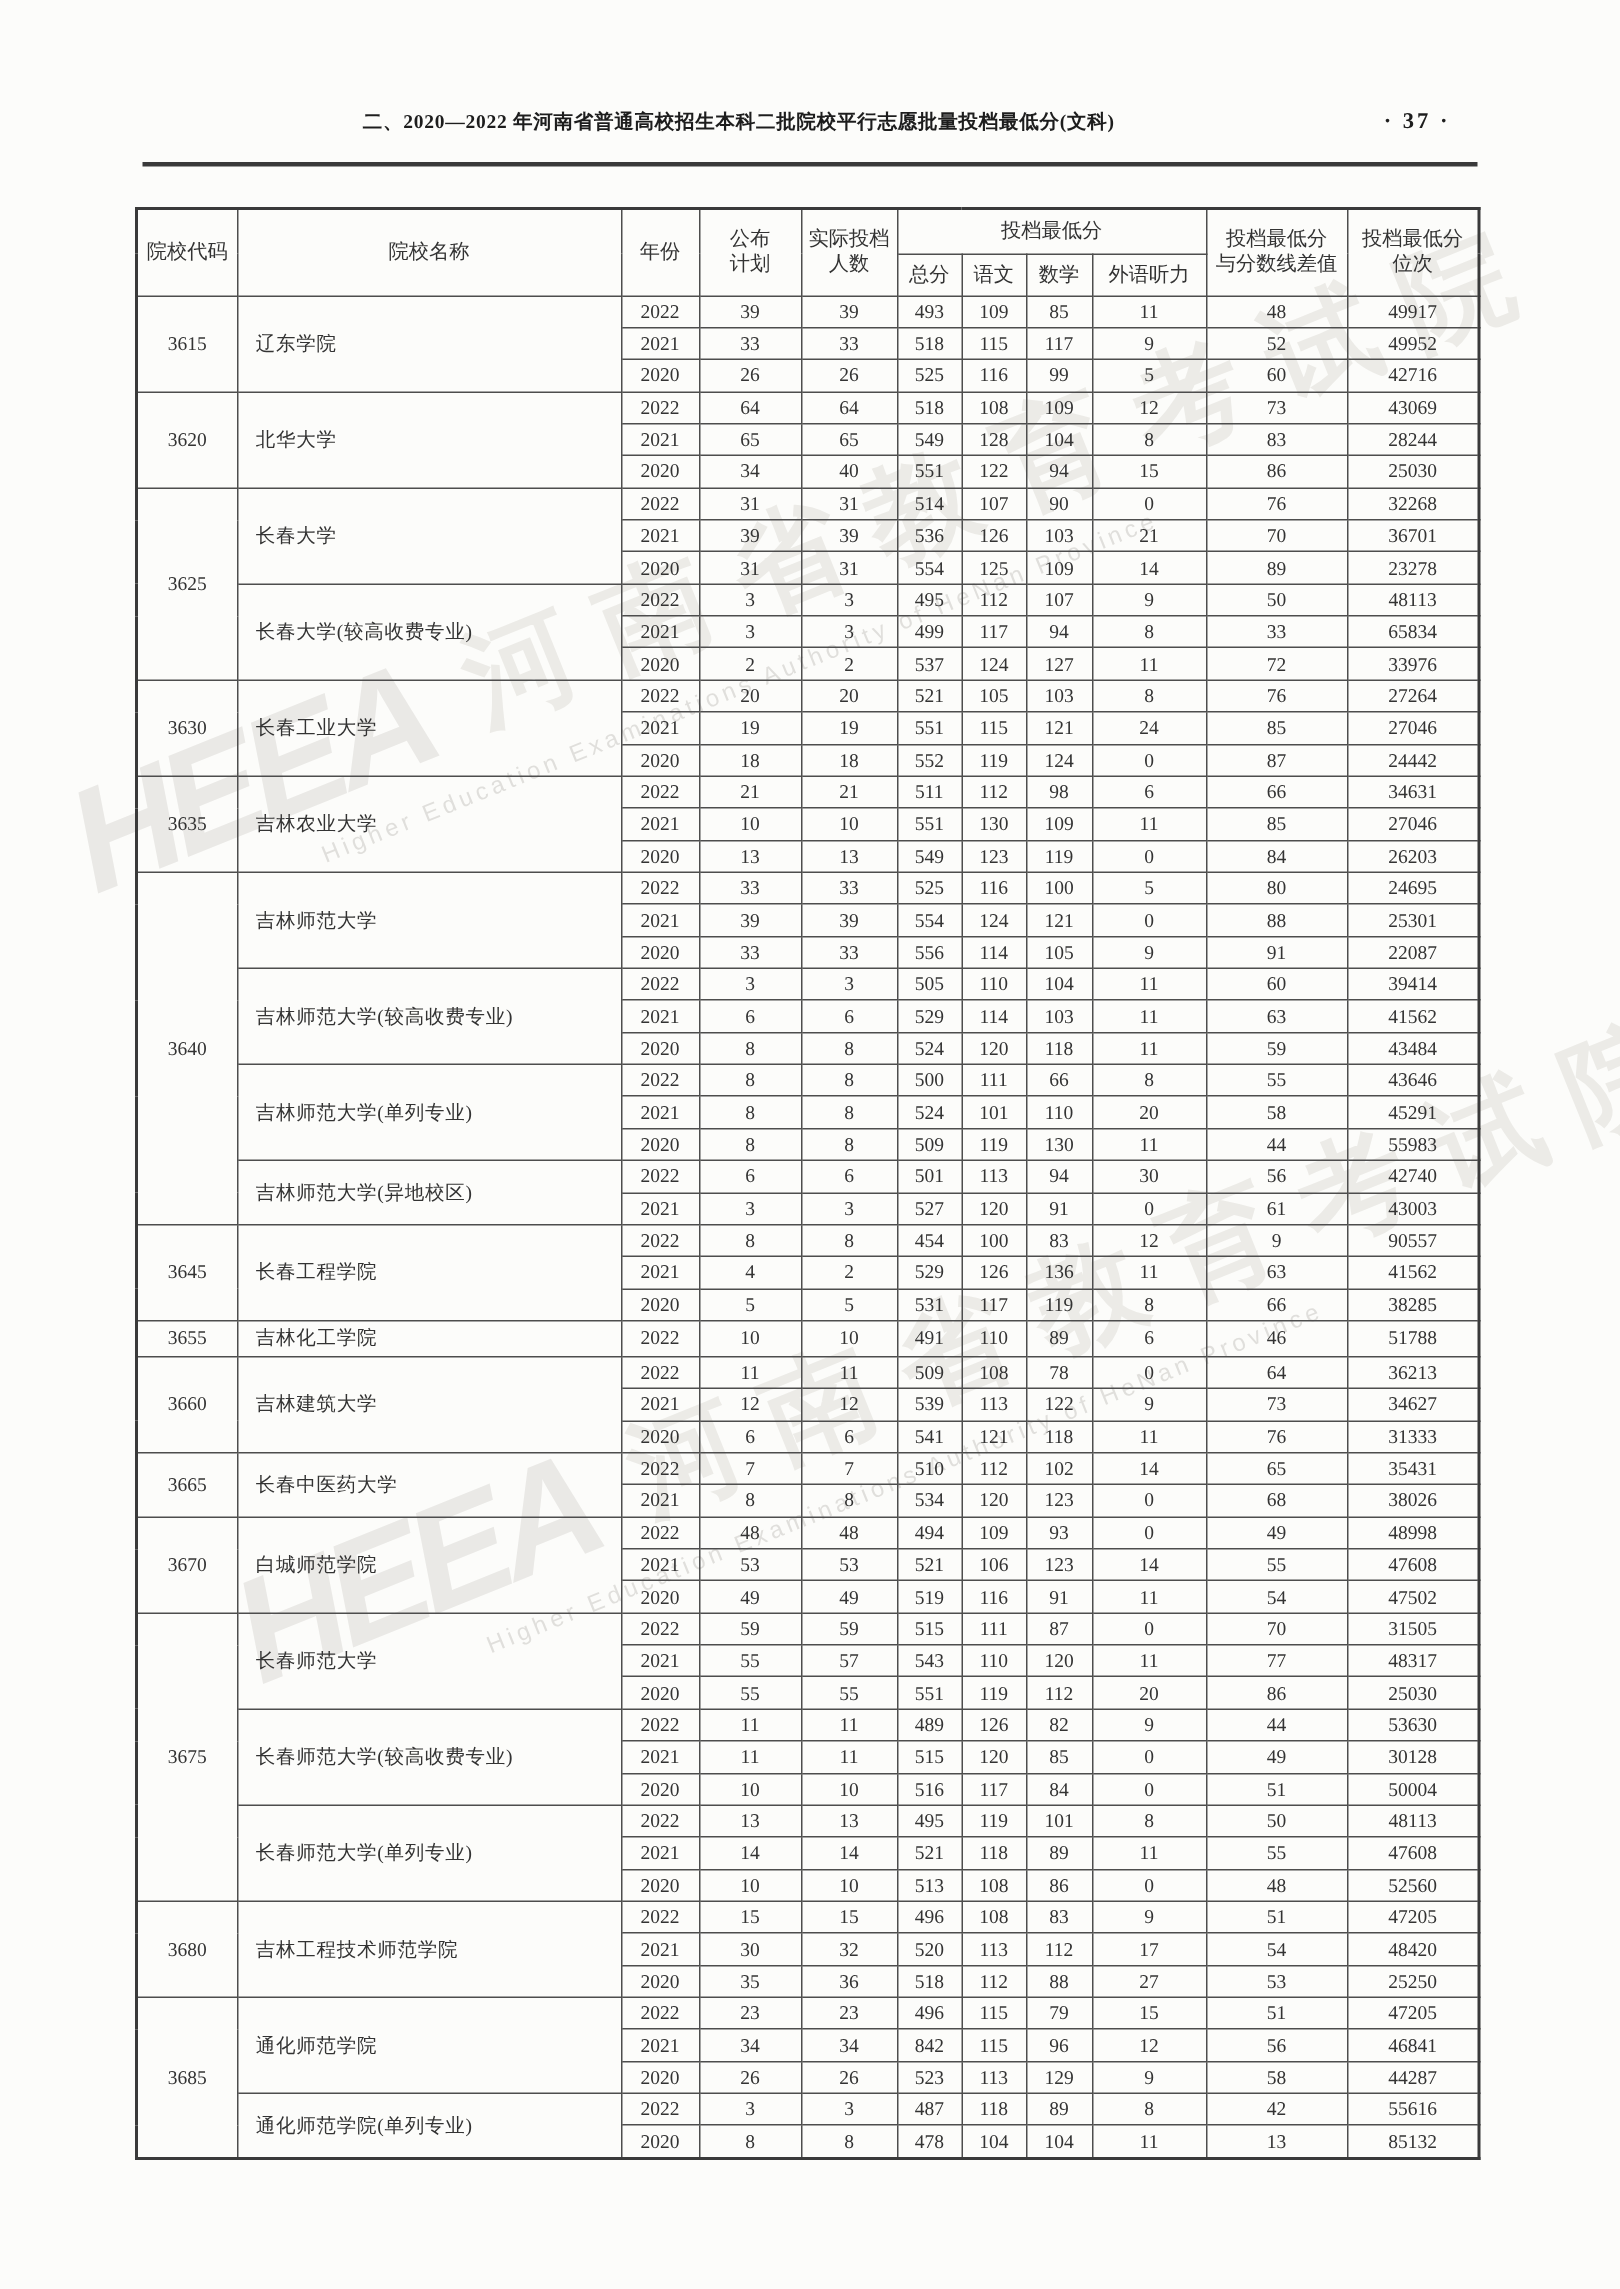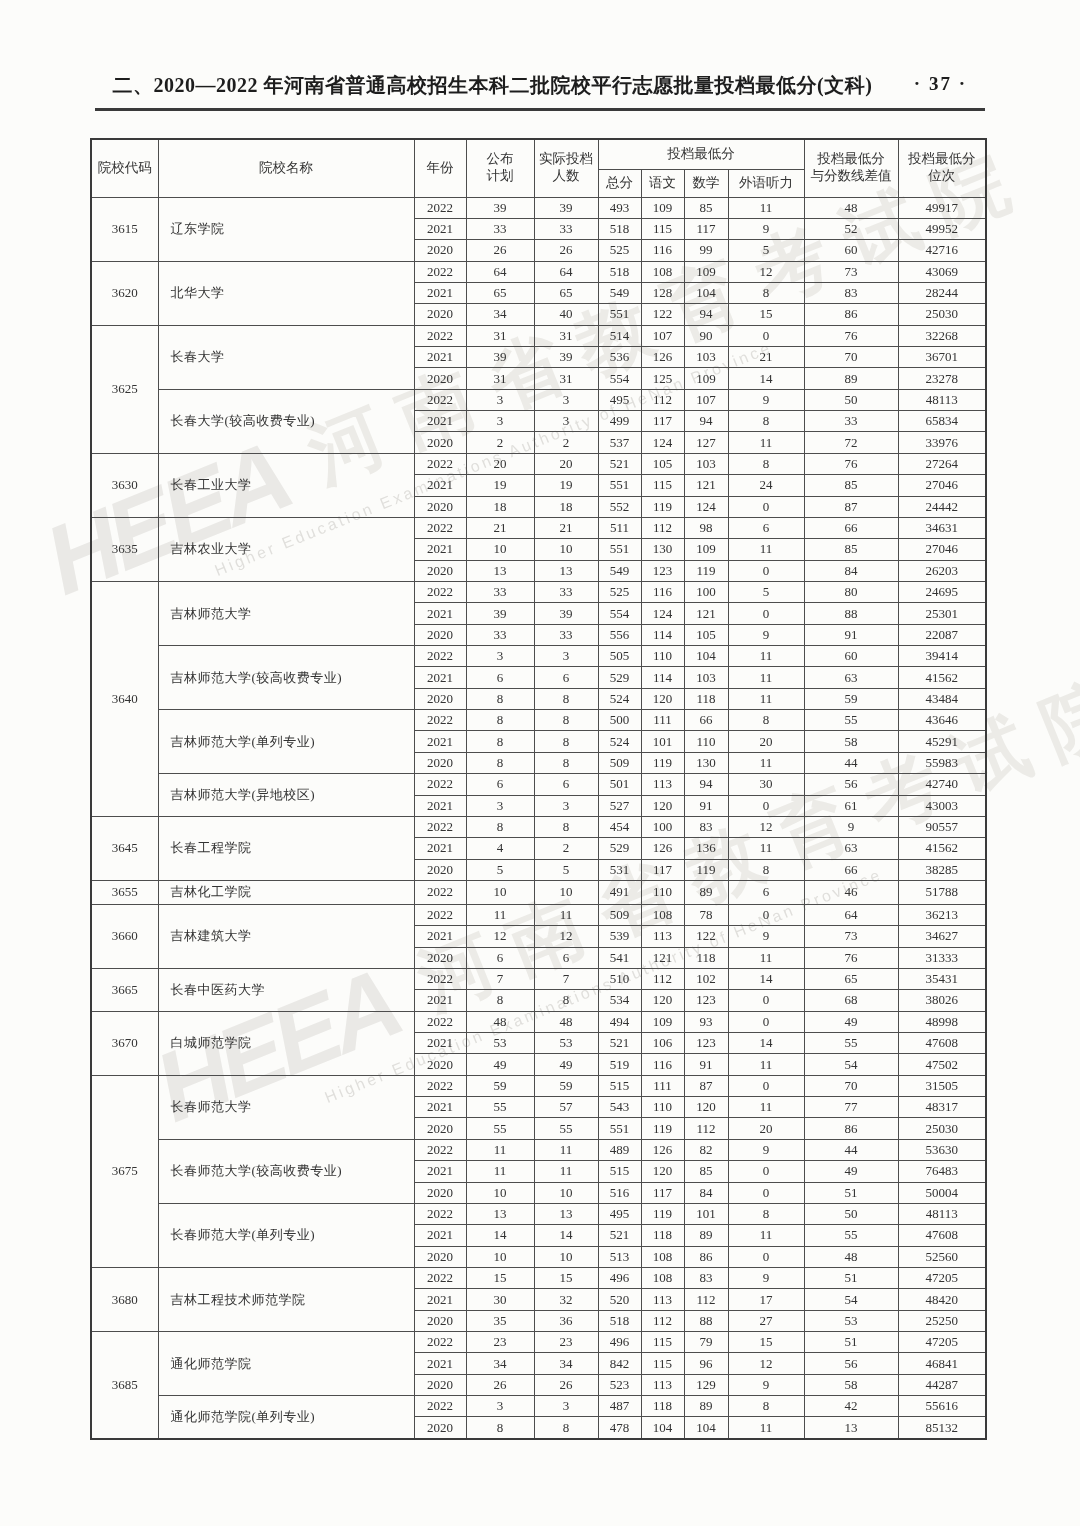--- a/index.html
+++ b/index.html
@@ -17,30 +17,30 @@
   
   .page-header {
     position: absolute;
     top: 72px; left: 95px; right: 95px;
     height: 30px;
   }
   .doc-title {
     position: absolute;
     left: 0; right: 95px; top: 0;
     text-align: center;
-    font-size: 20px;
+    font-size: 13px;
     font-weight: bold;
     letter-spacing: 0.5px;
     color: #1d1d1d;
     white-space: nowrap;
   }
   .page-number {
     position: absolute;
     right: 18px; top: 1px;
-    font-size: 19px;
+    font-size: 15px;
     font-weight: bold;
     color: #1d1d1d;
     letter-spacing: 2px;
     white-space: nowrap;
   }
   .header-rule {
     position: absolute;
     top: 108px; left: 95px; right: 95px;
     height: 2.5px;
     background: #3a3a3a;
@@ -706,21 +706,21 @@
         </tr>
         <tr>
           <td>2021</td>
           <td>11</td>
           <td>11</td>
           <td>515</td>
           <td>120</td>
           <td>85</td>
           <td>0</td>
           <td>49</td>
-          <td>76483</td>
+          <td>30128</td>
         </tr>
         <tr>
           <td>2020</td>
           <td>10</td>
           <td>10</td>
           <td>516</td>
           <td>117</td>
           <td>84</td>
           <td>0</td>
           <td>51</td>

